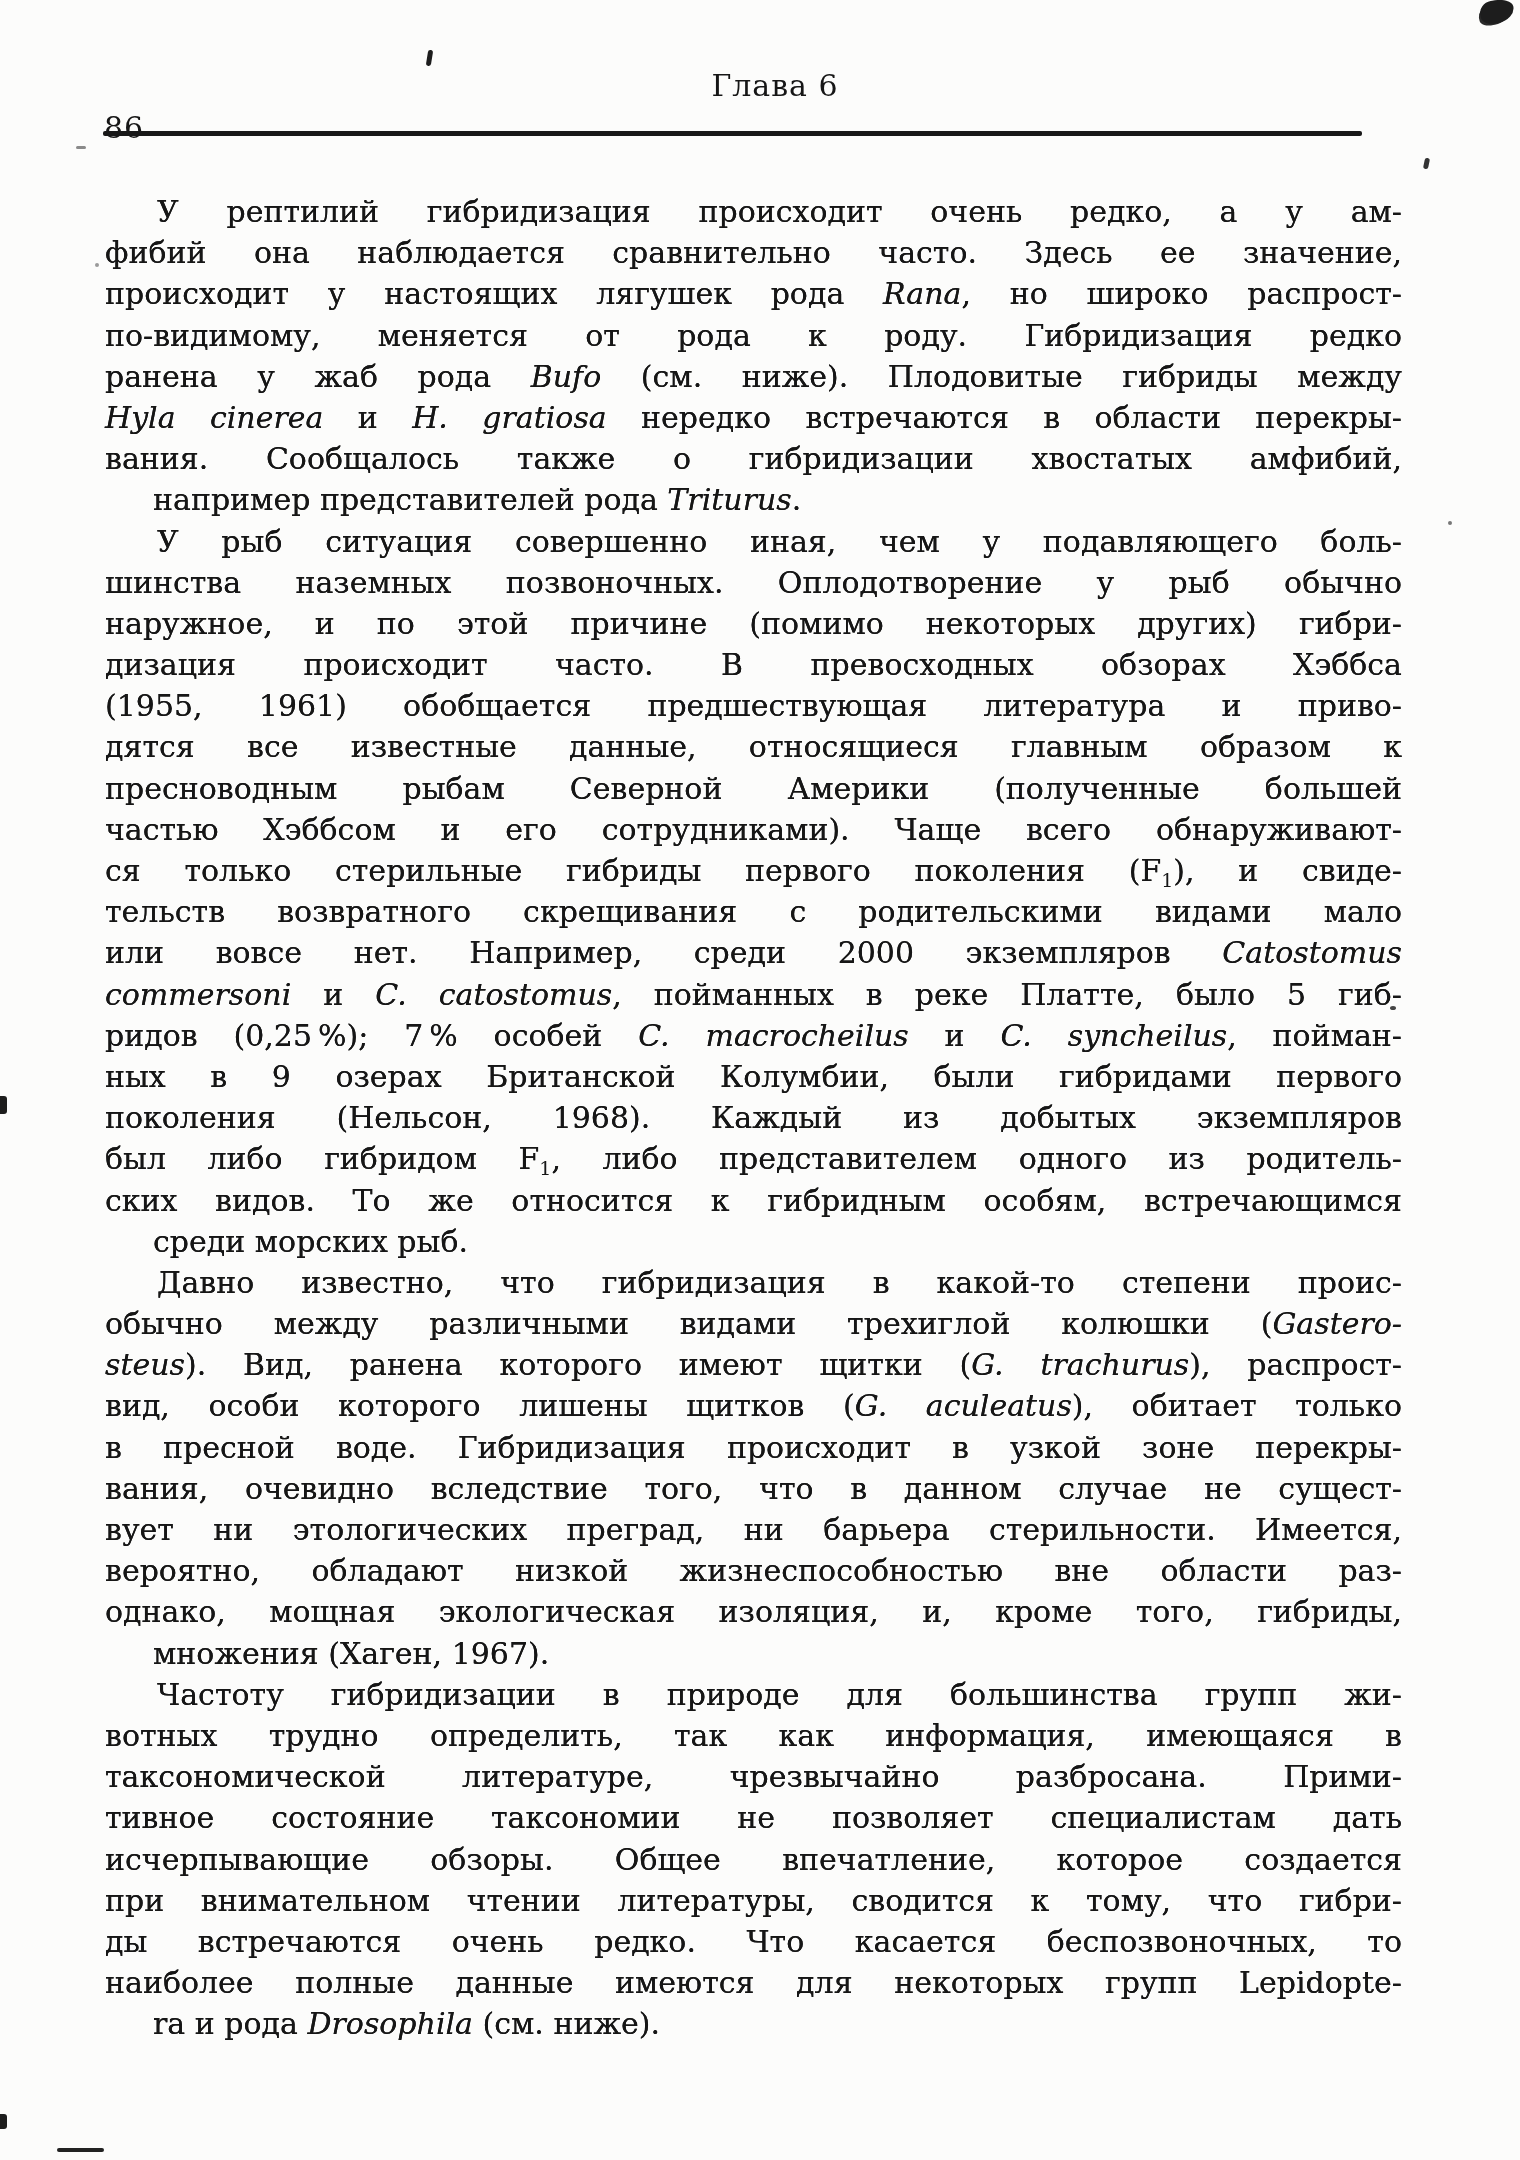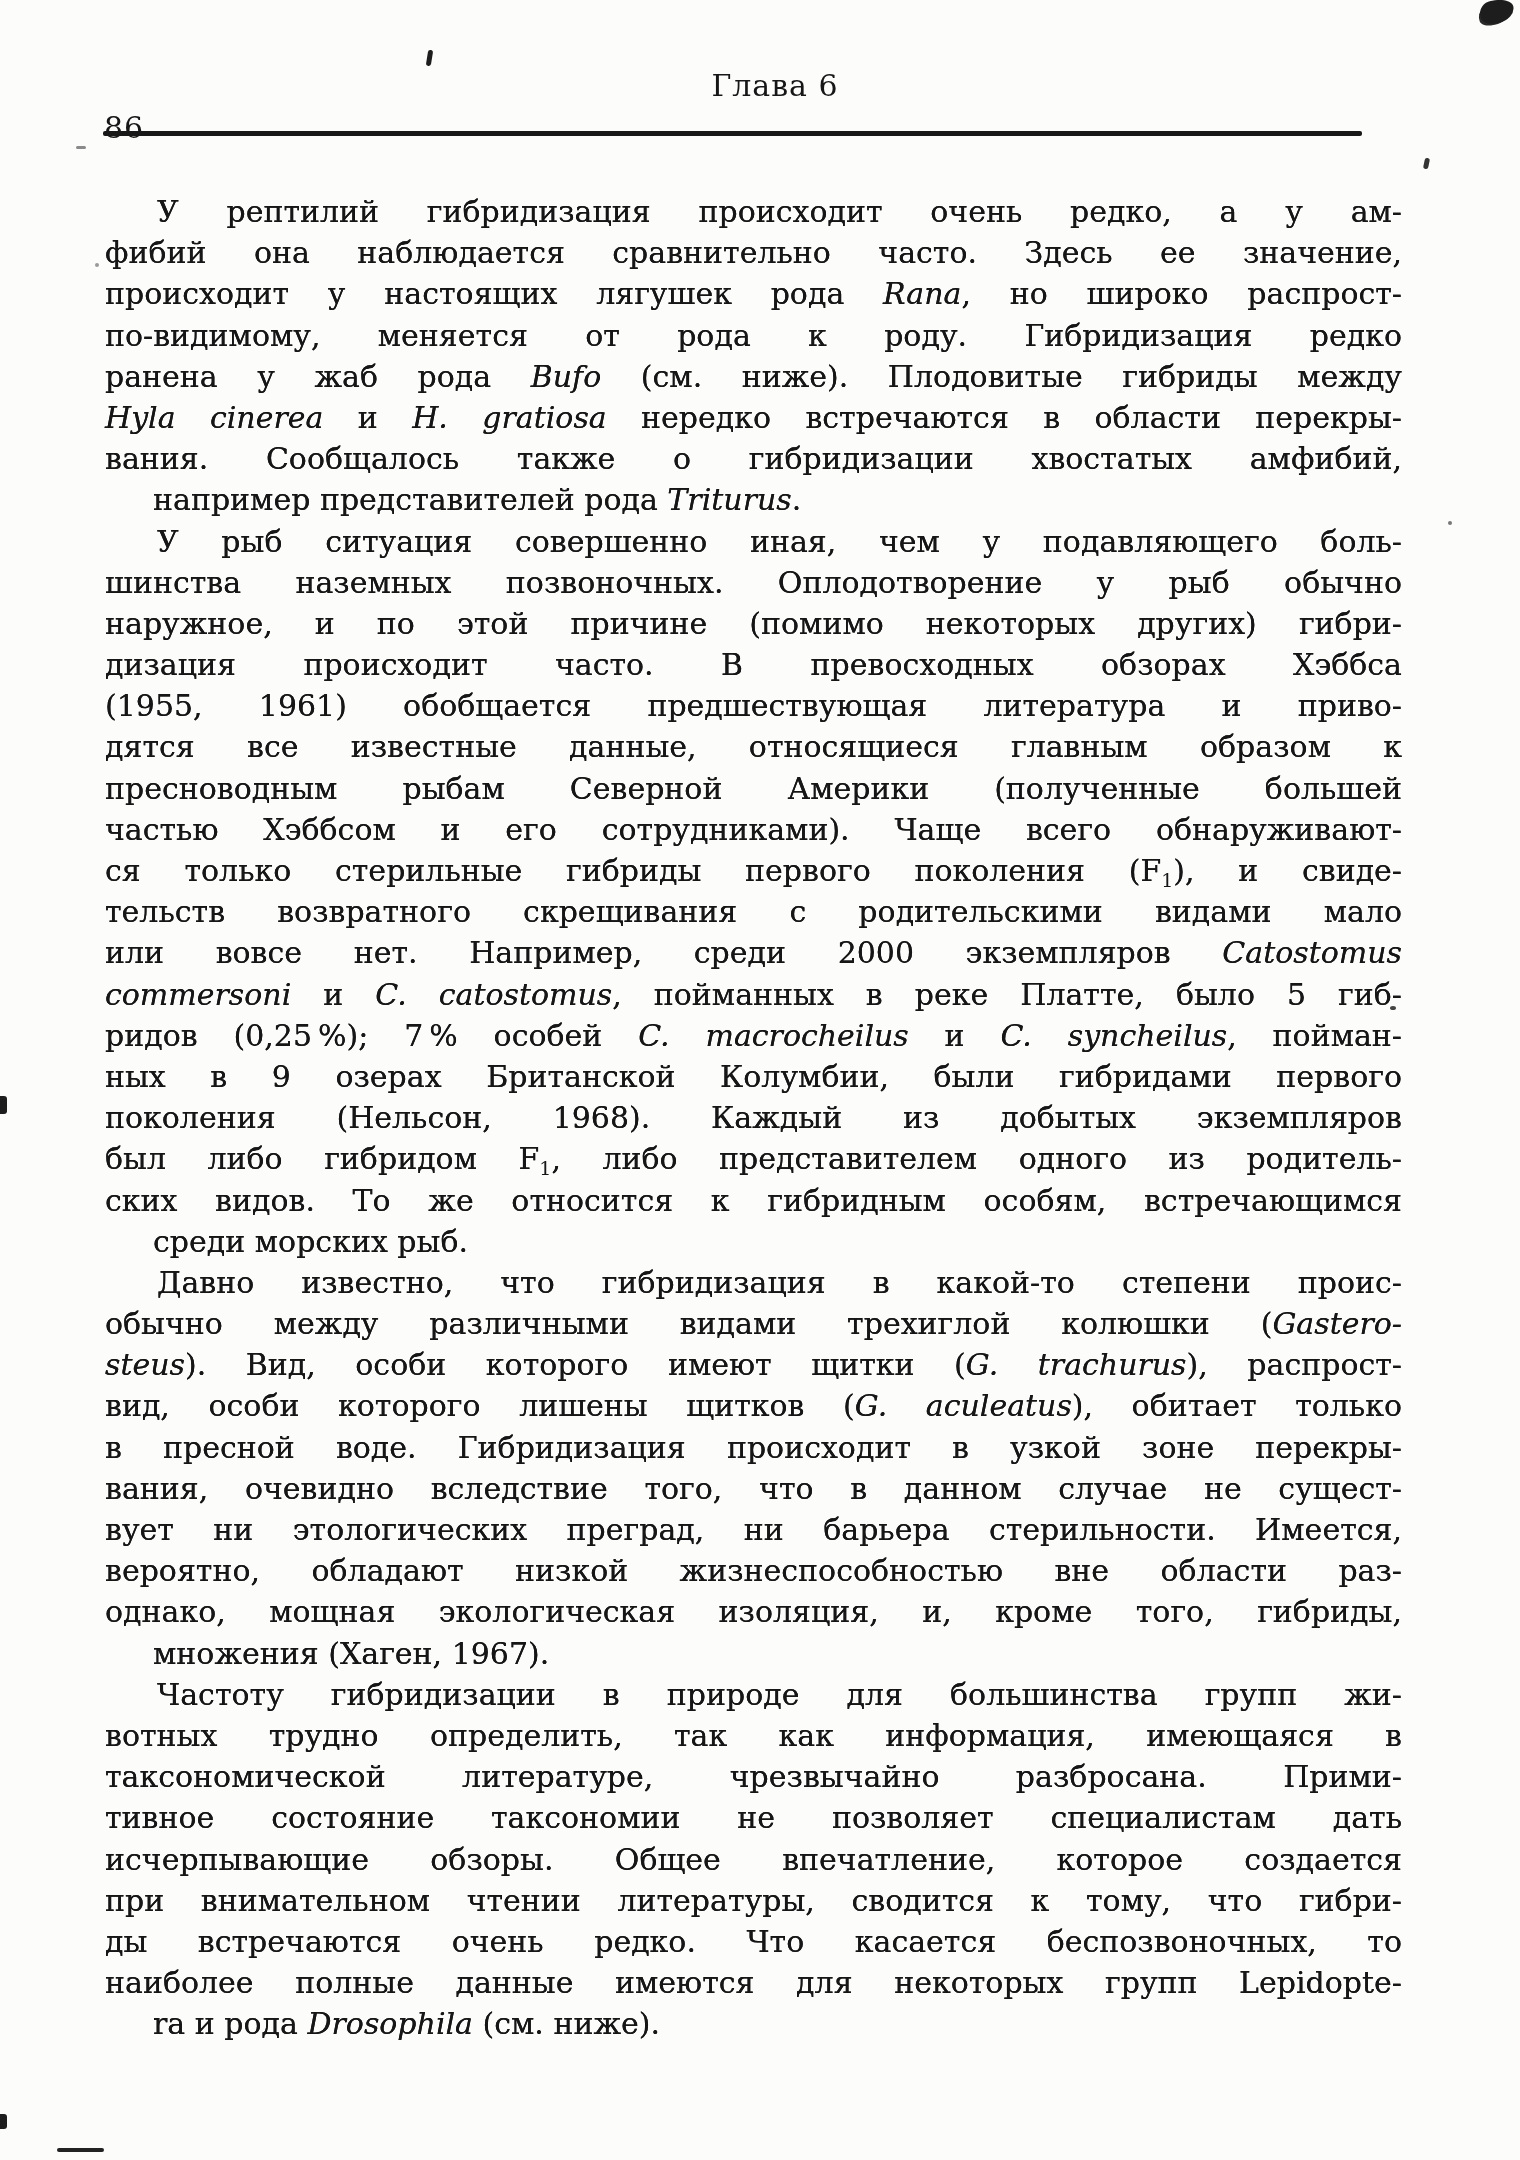--- a/index.html
+++ b/index.html
@@ -113,21 +113,21 @@
       <div class="ln"><span>ридов (0,25 %); 7 % особей </span><span class="it">C. macrocheilus</span><span> и </span><span class="it">C. syncheilus</span><span>, пойман-</span></div>
       <div class="ln"><span>ных в 9 озерах Британской Колумбии, были гибридами первого</span></div>
       <div class="ln"><span>поколения (Нельсон, 1968). Каждый из добытых экземпляров</span></div>
       <div class="ln"><span>был либо гибридом F</span><span class="sb">1</span><span>, либо представителем одного из родитель-</span></div>
       <div class="ln"><span>ских видов. То же относится к гибридным особям, встречающимся</span></div>
       <div class="ln last"><span>среди морских рыб.</span></div>
     </div>
     <div>
       <div class="ln first"><span>Давно известно, что гибридизация в какой-то степени проис-</span></div>
       <div class="ln"><span>обычно между различными видами трехиглой колюшки (</span><span class="it">Gastero-</span></div>
-      <div class="ln"><span class="it">steus</span><span>). Вид, особи которого имеют щитки (</span><span class="it">G. trachurus</span><span>), распрост-</span></div>
+      <div class="ln"><span class="it">steus</span><span>). Вид, ранена которого имеют щитки (</span><span class="it">G. trachurus</span><span>), распрост-</span></div>
       <div class="ln"><span>вид, особи которого лишены щитков (</span><span class="it">G. aculeatus</span><span>), обитает только</span></div>
       <div class="ln"><span>в пресной воде. Гибридизация происходит в узкой зоне перекры-</span></div>
       <div class="ln"><span>вания, очевидно вследствие того, что в данном случае не сущест-</span></div>
       <div class="ln"><span>вует ни этологических преград, ни барьера стерильности. Имеется,</span></div>
       <div class="ln"><span>вероятно, обладают низкой жизнеспособностью вне области раз-</span></div>
       <div class="ln"><span>однако, мощная экологическая изоляция, и, кроме того, гибриды,</span></div>
       <div class="ln last"><span>множения (Хаген, 1967).</span></div>
     </div>
     <div>
       <div class="ln first"><span>Частоту гибридизации в природе для большинства групп жи-</span></div>

